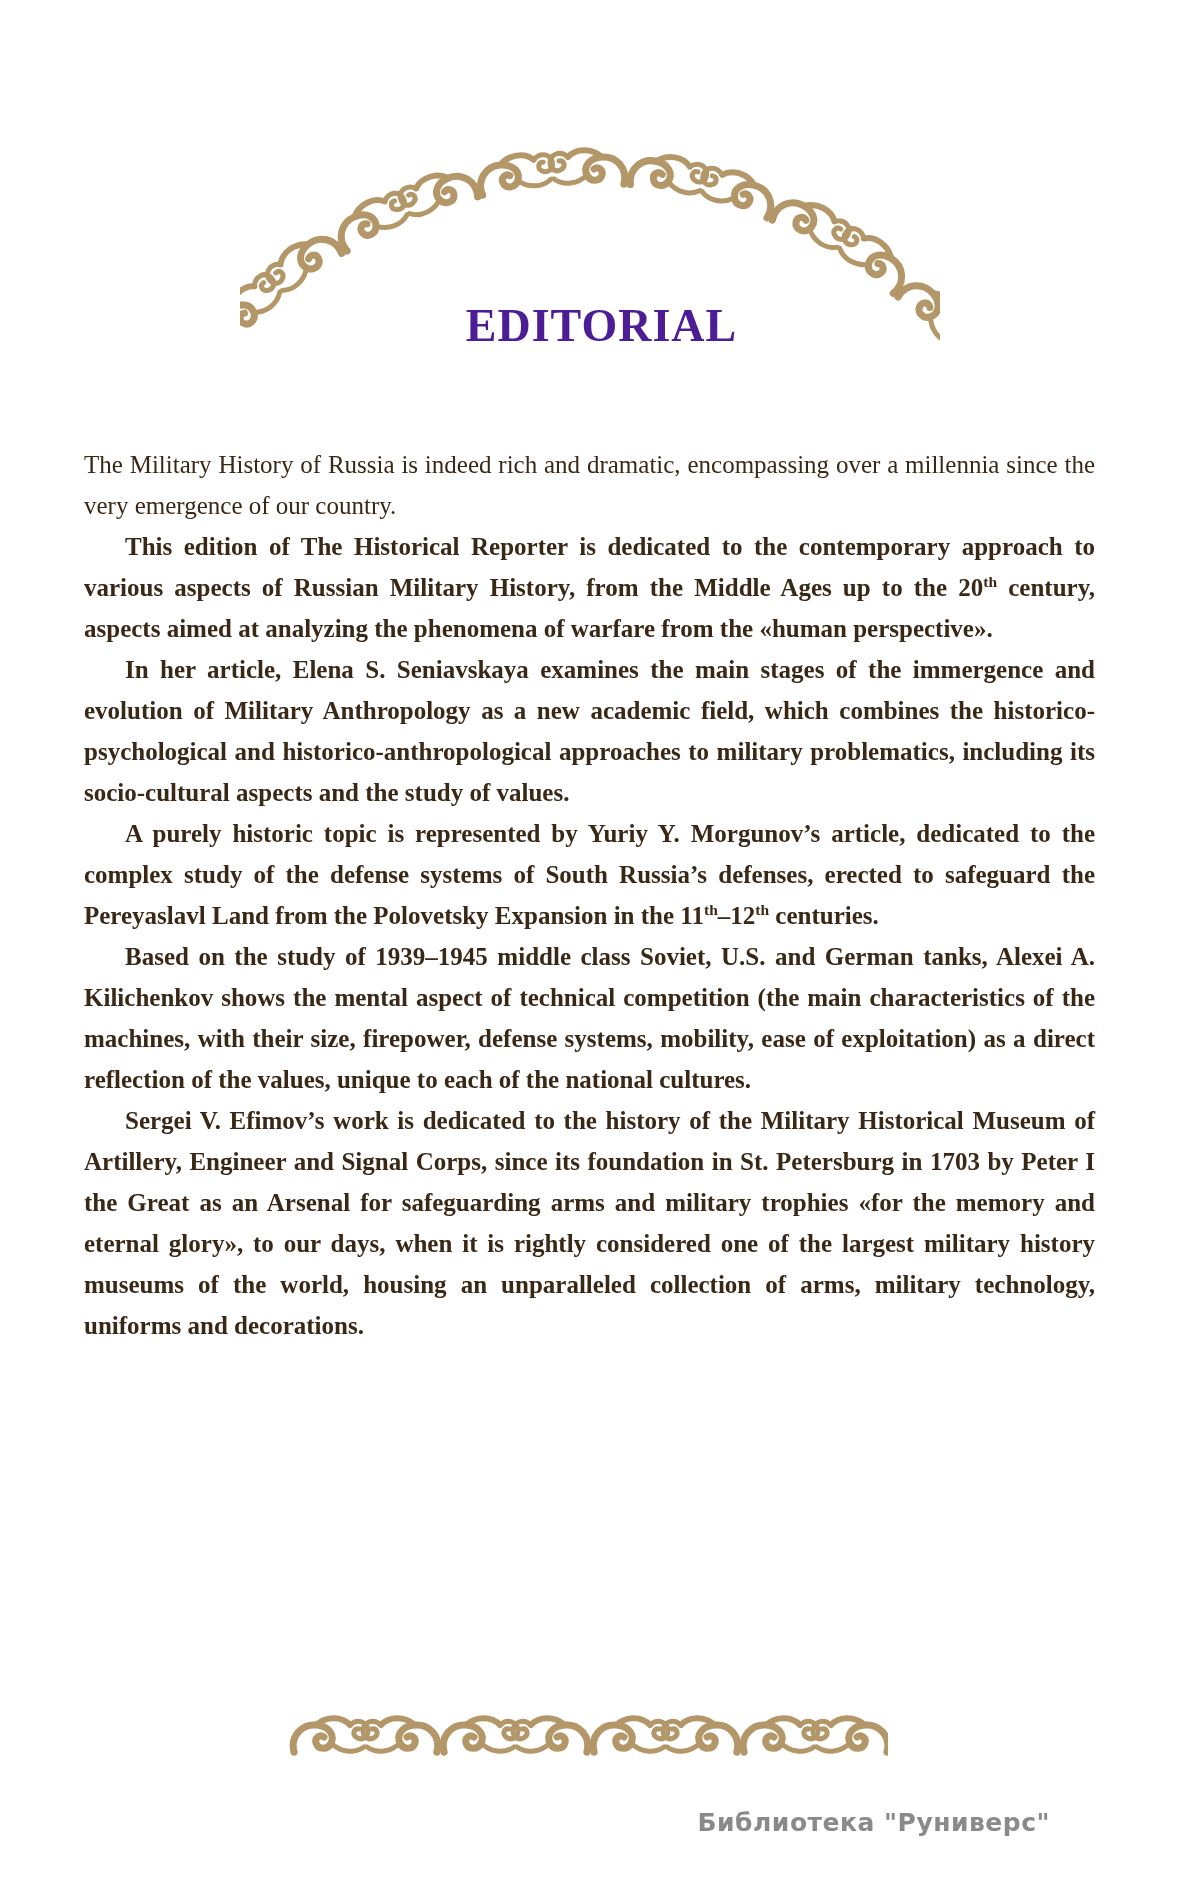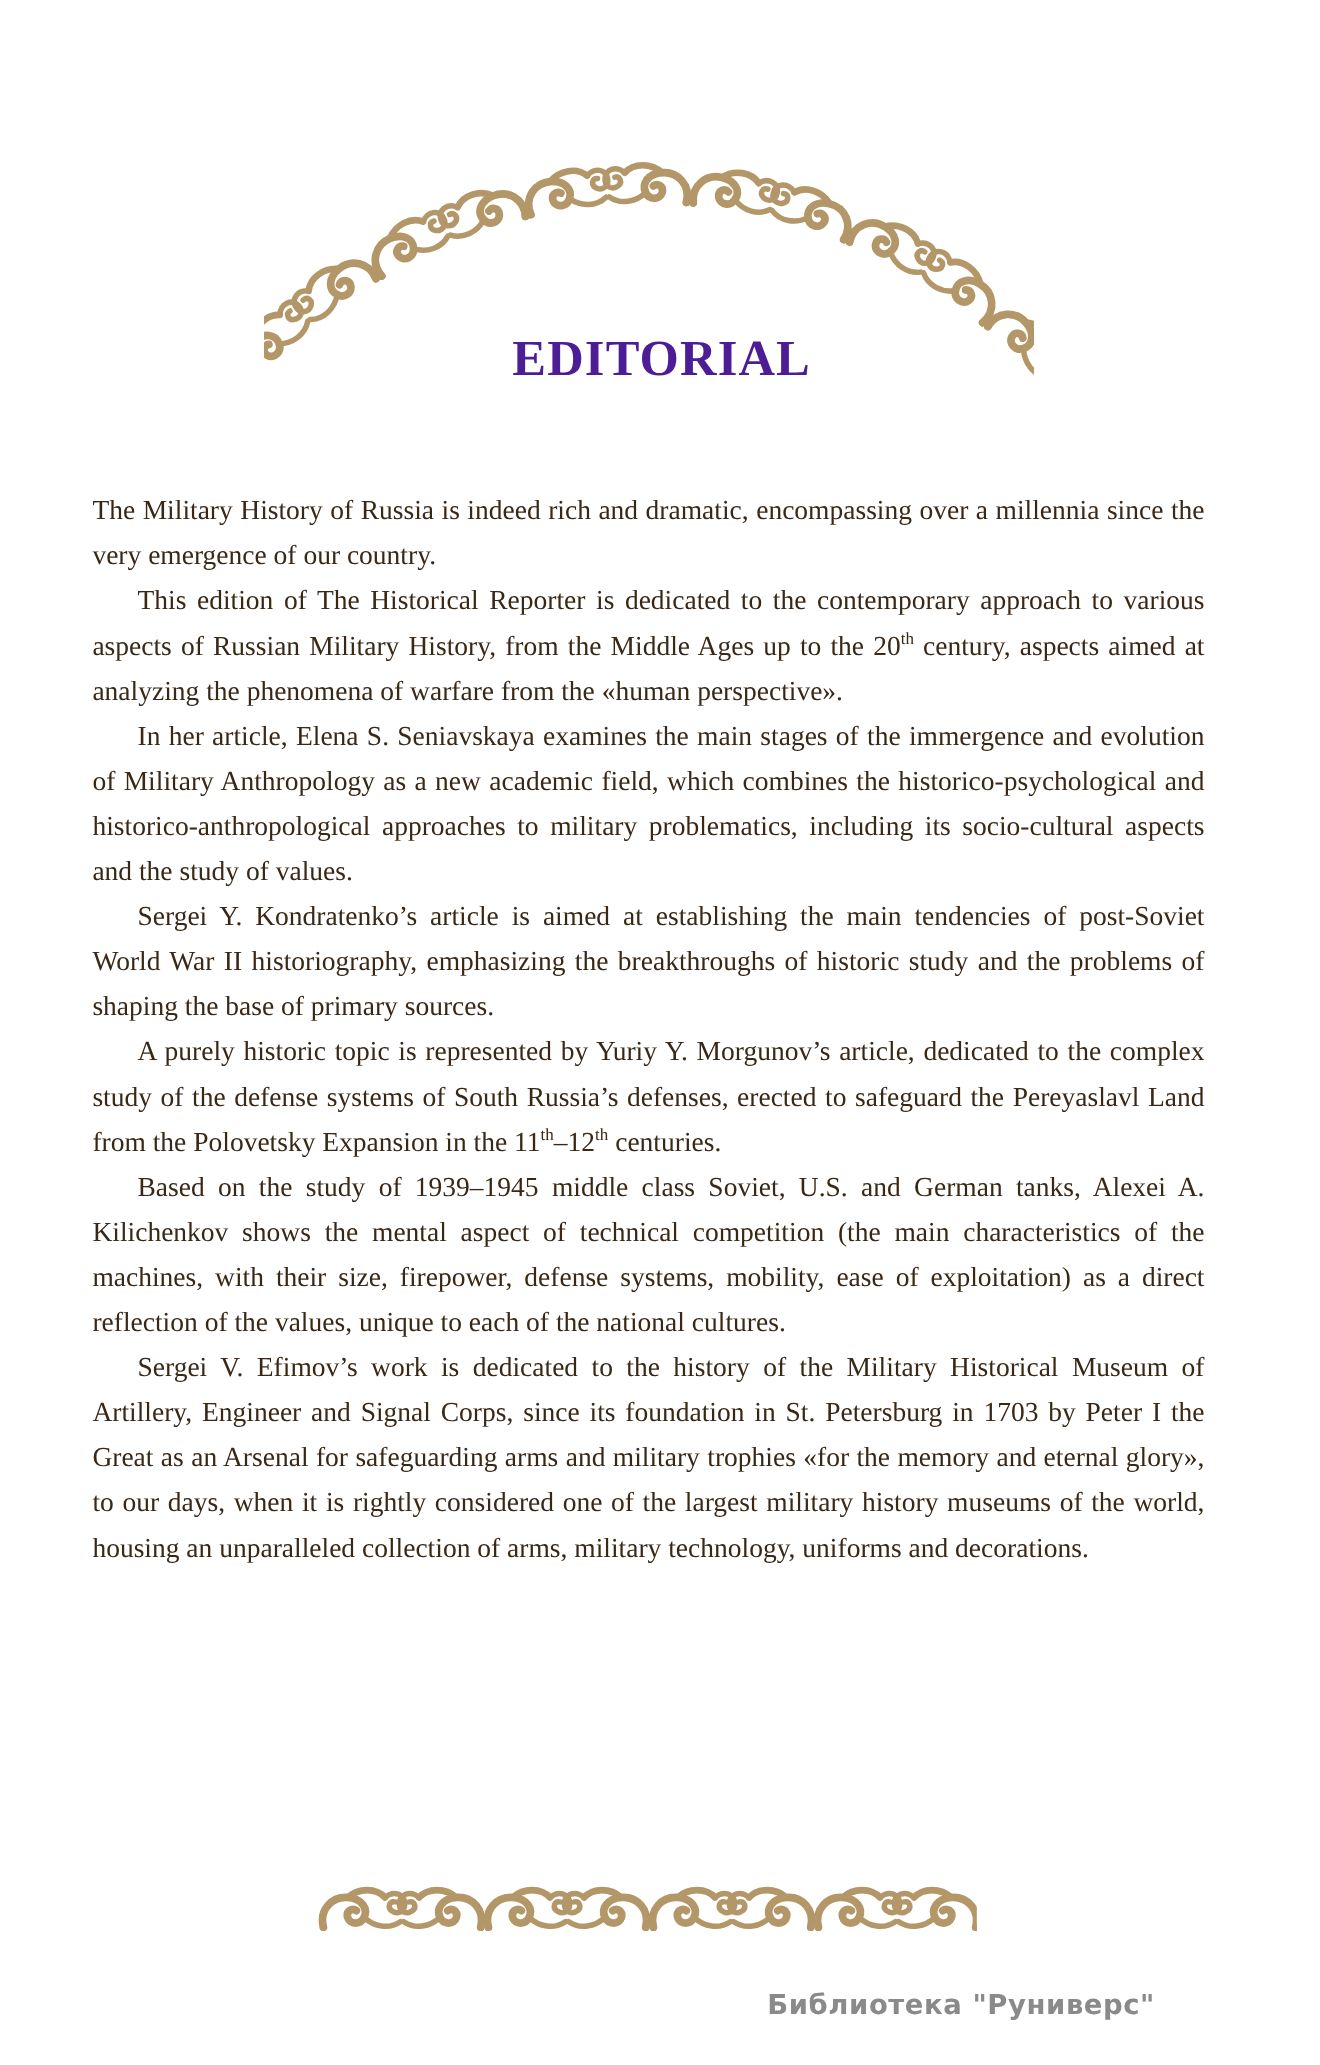--- a/index.html
+++ b/index.html
@@ -51,20 +51,21 @@
     color: #3a2817;
     font-size: 25px;
     line-height: 41px;
   }
   .article-body p.para {
     margin: 0;
     text-align: justify;
   }
   .article-body p.para.indent {
     text-indent: 41px;
+    font-weight: bold;
   }
   .article-body sup {
     font-size: 0.62em;
     line-height: 0;
     vertical-align: super;
   }
   .watermark {
     position: absolute;
     top: 1808px;
     right: 150px;
@@ -104,21 +105,20 @@
       <use href="#curl-unit" transform="translate(692,171) rotate(45)"></use>
     </g>
   </svg>
 
   <h1 class="page-title">EDITORIAL</h1>
 
   <div class="article-body">
       <p class="para">The Military History of Russia is indeed rich and dramatic, encompassing over a millennia since the very emergence of our country.</p>
       <p class="para indent">This edition of The Historical Reporter is dedicated to the contemporary approach to various aspects of Russian Military History, from the Middle Ages up to the 20<sup>th</sup> century, aspects aimed at analyzing the phenomena of warfare from the «human perspective».</p>
       <p class="para indent">In her article, Elena S. Seniavskaya examines the main stages of the immergence and evolution of Military Anthropology as a new academic field, which combines the historico-psychological and historico-anthropological approaches to military problematics, including its socio-cultural aspects and the study of values.</p>
-      <p class="para indent">Sergei Y. Kondratenko’s article is aimed at establishing the main tendencies of post-Soviet World War II historiography, emphasizing the breakthroughs of historic study and the problems of shaping the base of primary sources.</p>
       <p class="para indent">A purely historic topic is represented by Yuriy Y. Morgunov’s article, dedicated to the complex study of the defense systems of South Russia’s defenses, erected to safeguard the Pereyaslavl Land from the Polovetsky Expansion in the 11<sup>th</sup>–12<sup>th</sup> centuries.</p>
       <p class="para indent">Based on the study of 1939–1945 middle class Soviet, U.S. and German tanks, Alexei A. Kilichenkov shows the mental aspect of technical competition (the main characteristics of the machines, with their size, firepower, defense systems, mobility, ease of exploitation) as a direct reflection of the values, unique to each of the national cultures.</p>
       <p class="para indent">Sergei V. Efimov’s work is dedicated to the history of the Military Historical Museum of Artillery, Engineer and Signal Corps, since its foundation in St. Petersburg in 1703 by Peter I the Great as an Arsenal for safeguarding arms and military trophies «for the memory and eternal glory», to our days, when it is rightly considered one of the largest military history museums of the world, housing an unparalleled collection of arms, military technology, uniforms and decorations.</p>
     </div>
 
   <svg class="ornament-bottom" viewBox="0 0 600 52" width="600" height="52" aria-hidden="true">
     <g stroke="#b39768" fill="#b39768">
       <use href="#curl-unit" transform="translate(40,26)"></use>
       <use href="#curl-unit" transform="translate(115,26) scale(-1,1)"></use>
       <use href="#curl-unit" transform="translate(190,26)"></use>

